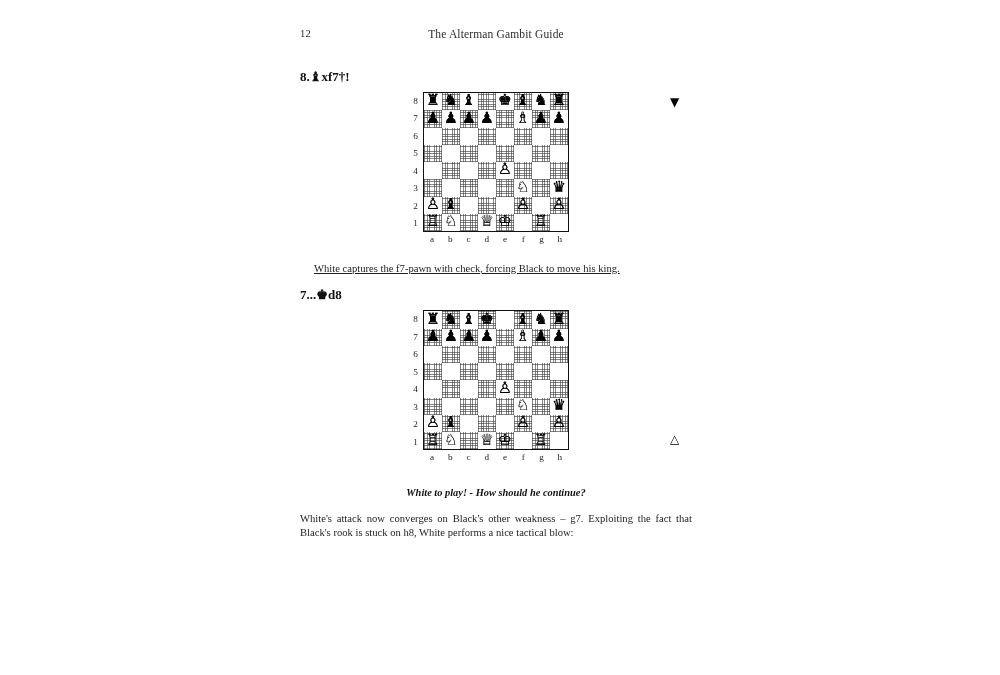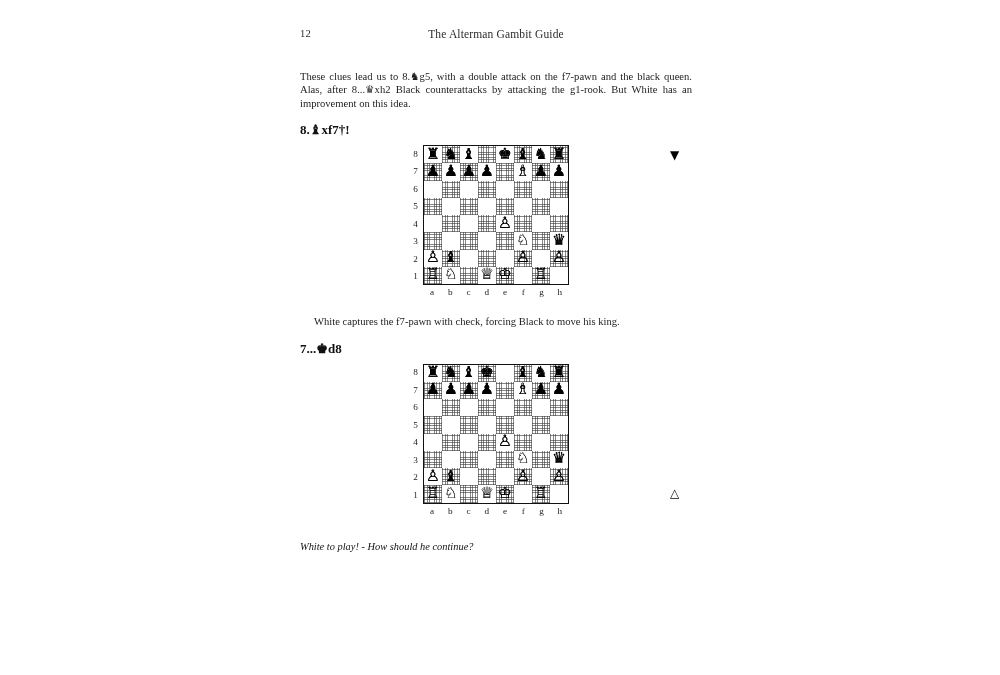--- a/index.html
+++ b/index.html
@@ -58,34 +58,35 @@
 
   
   p.para {
     margin: 0 0 11px 0;
     font-size: 10.6px;
     line-height: 13.4px;
     text-align: justify;
     color: #1c1c1c;
     hyphens: none;
   }
-  p.para.indent { text-indent: 14px; }
+  p.para.indent { text-indent: 14px; text-decoration: underline; }
 
   .movehead {
     margin: 13px 0 9px 0;
     font-size: 13px;
     font-weight: bold;
     line-height: 13px;
     color: #111;
   }
 
   .caption {
     margin: 7px 0 14px 0;
+    text-align: center;
     font-size: 10.4px;
-    font-weight: normal;
+    font-weight: bold;
     font-style: italic;
     color: #111;
   }
 
   
   .diagram-wrap {
     position: relative;
     width: 392px;
     height: 170px;
   }
@@ -193,21 +194,20 @@
 <body>
 
 <div class="page">
   <div class="content">
 
     <div class="runhead">
       <div class="folio">12</div>
       <div class="booktitle">The Alterman Gambit Guide</div>
     </div>
 
-    <p class="para">These clues lead us to 8.♞g5, with a double attack on the f7-pawn and the black queen. Alas, after 8...♛xh2 Black counterattacks by attacking the g1-rook. But White has an improvement on this idea.</p>
 
     <div class="movehead">8.♝xf7†!</div>
 
     <div class="diagram-wrap">
       <div class="diagram">
         <div class="board-grid">
           <div class="ranks">
               <span>8</span>
               <span>7</span>
               <span>6</span>
@@ -496,15 +496,16 @@
               <span>g</span>
               <span>h</span>
             </div>
         </div>
         <div class="turn-marker white-bottom">△</div>
       </div>
     </div>
 
     <div class="caption">White to play! - How should he continue?</div>
 
+    <p class="para">White's attack now converges on Black's other weakness – g7. Exploiting the fact that Black's rook is stuck on h8, White performs a nice tactical blow:</p>
 
   </div>
 </div>
 
 </body></html>

